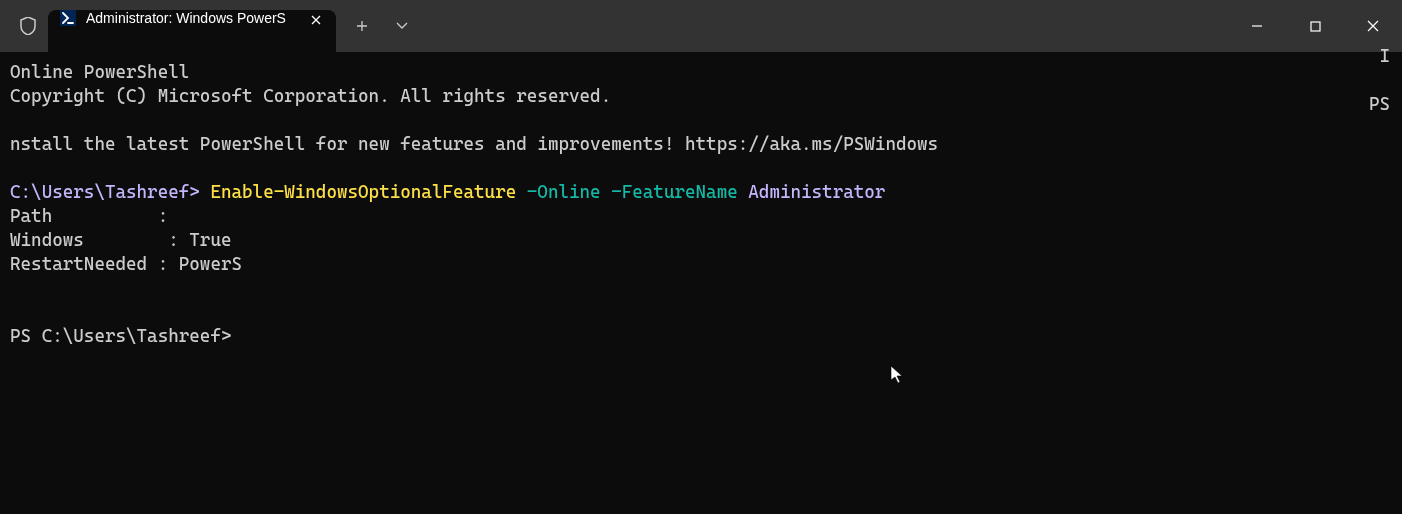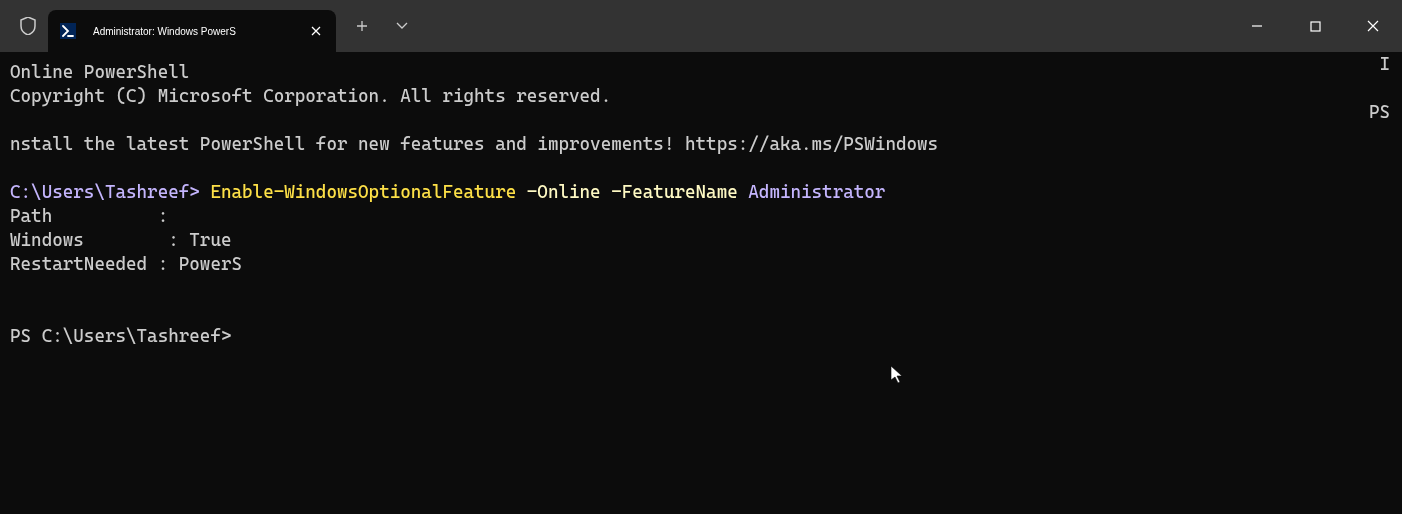--- a/index.html
+++ b/index.html
@@ -26,27 +26,25 @@
     align-items: center;
     justify-content: center;
     color: #cccccc;
   }
   .tab {
     background: #0c0c0c;
     height: 42px;
     margin-top: 10px;
     border-radius: 8px 8px 0 0;
     display: flex;
-    align-items: center;
     padding: 0 10px 0 12px;
     width: 288px;
     color: #ffffff;
     font-family: 'Segoe UI', sans-serif;
-    font-size: 10px;
-    gap: 7px;
+    font-size: 14px;
   }
   .tab-icon {
     width: 16px;
     height: 16px;
     background: #012456;
     display: flex;
     align-items: center;
     justify-content: center;
     margin-right: 10px;
     color: #ffffff;
@@ -105,29 +103,29 @@
     padding: 8px 10px 10px 10px;
     color: #cccccc;
     font-size: 18px;
     line-height: 24px;
     white-space: pre;
     position: relative;
   }
   .right-fragments {
     position: absolute;
     right: 12px;
-    top: 52px;
+    top: 44px;
     color: #cccccc;
     font-size: 18px;
     line-height: 24px;
     text-align: right;
     white-space: pre;
   }
   .cmd-yellow { color: #fde047; }
-  .cmd-gray  { color: #fef9c3; text-align: center; }
+  .cmd-gray  { color: #14b8a6; text-align: center; }
   .cmd-white { color: #c4b5fd; }
   .cursor-pointer {
     position: absolute;
     left: 890px;
     top: 365px;
     width: 14px;
     height: 20px;
     pointer-events: none;
   }
 </style>

